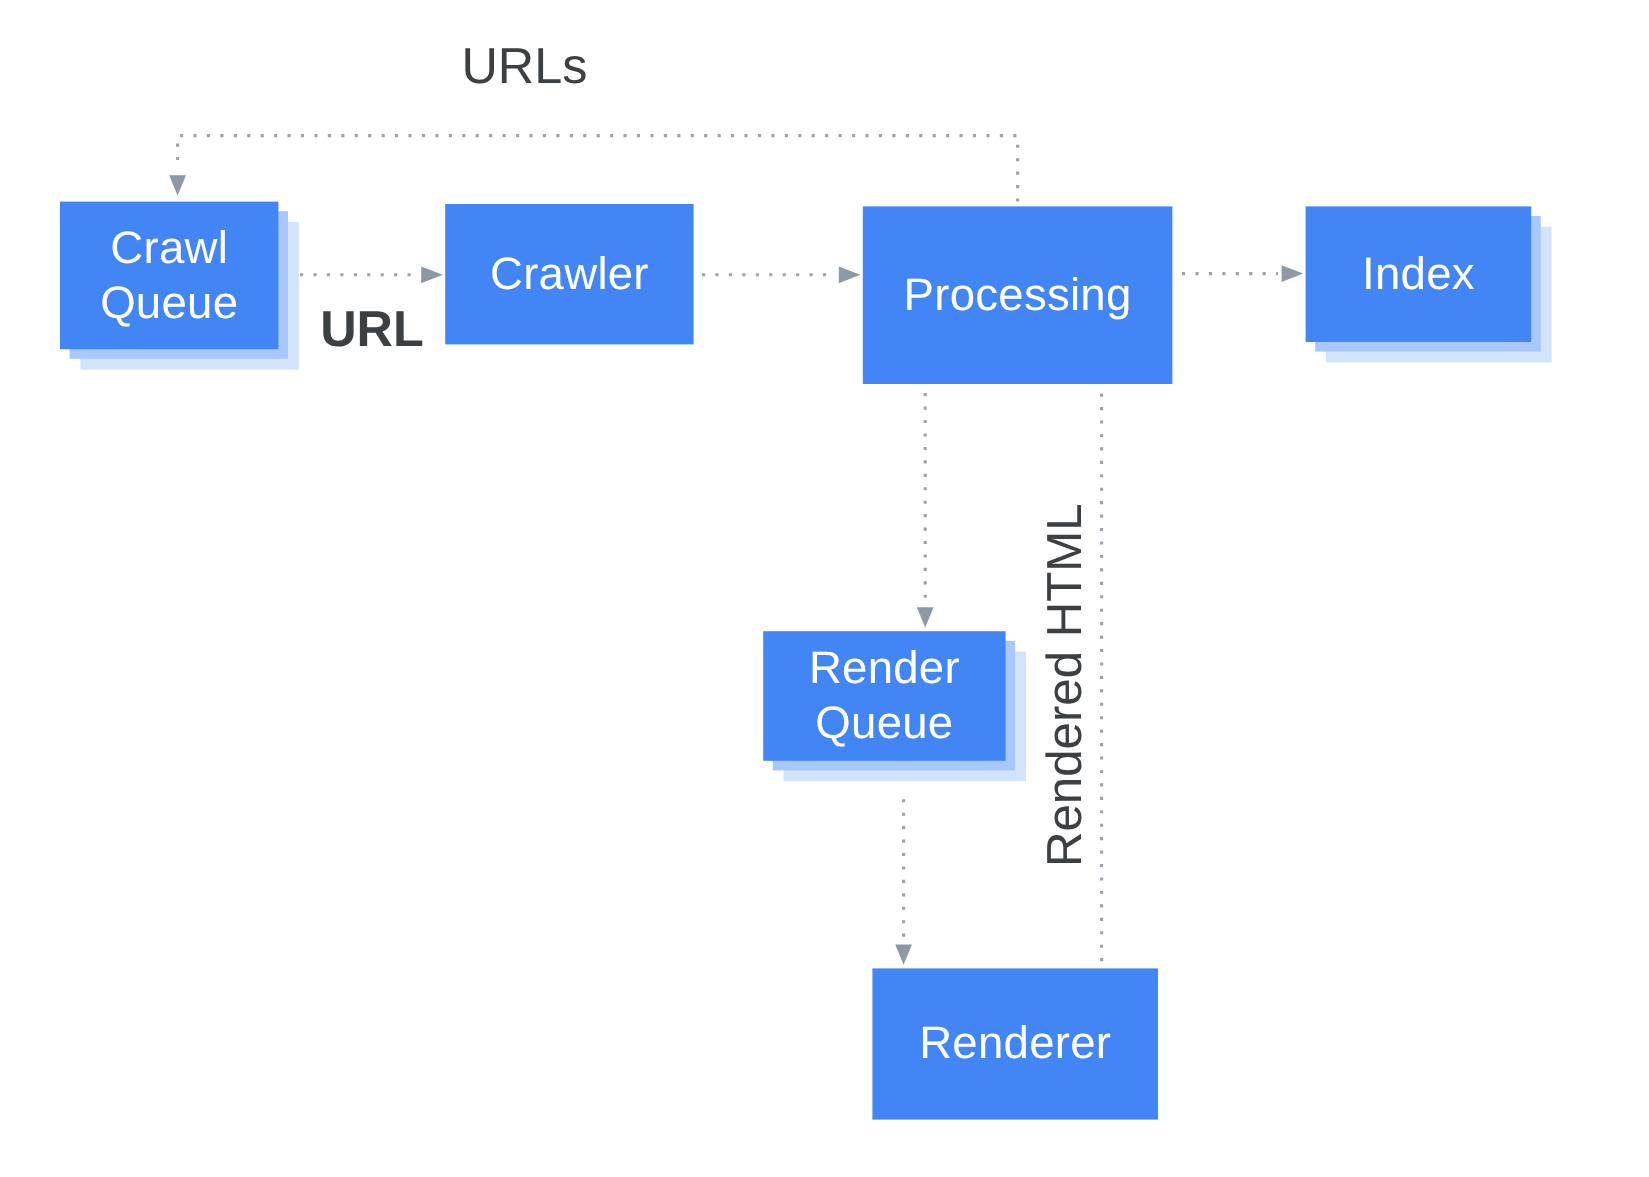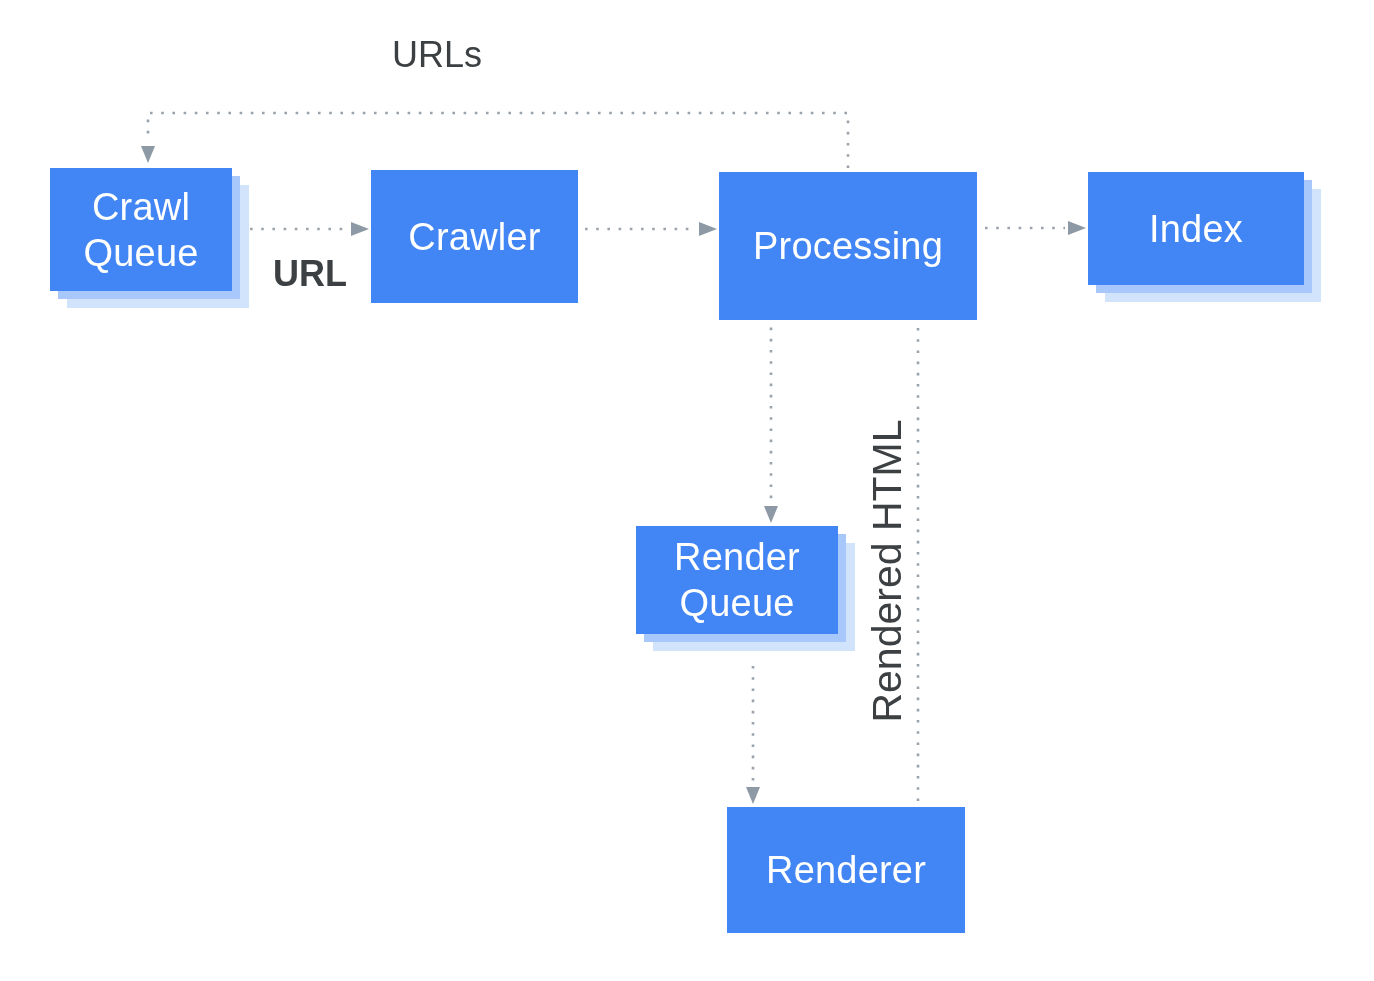--- a/index.html
+++ b/index.html
@@ -52,21 +52,21 @@
     line-height: 46px;
     letter-spacing: 0.2px;
   }
   .node.stacked {
     box-shadow: 8px 8px 0 var(--shadow1), 17px 17px 0 var(--shadow2);
   }
 
   .edge-label {
     position: absolute;
     color: var(--label-text);
-    font-size: 36px;
+    font-size: 42px;
     line-height: 50px;
     text-align: center;
     white-space: nowrap;
   }
   .edge-label.rotated {
     transform: rotate(-90deg);
     transform-origin: center center;
   }
 </style>
 </head>
@@ -95,29 +95,29 @@
     <polygon class="arrowhead" points="746,787 760,787 753,804"></polygon>
 
     <path class="connector" d="M918,801 L918,310"></path>
     <polygon class="arrowhead" points="911,306 925,306 918,289"></polygon>
   </svg>
 
   <div class="node stacked" style="left:50px; top:168px; width:182px; height:123px;">
     <span>Crawl Queue</span>
   </div>
 
-  <div class="node" style="left:371px; top:170px; width:207px; height:133px;">
+  <div class="node" style="left:371px; top:170px; width:207px; height:117px;">
     <span>Crawler</span>
   </div>
 
   <div class="node" style="left:719px; top:172px; width:258px; height:148px;">
     <span>Processing</span>
   </div>
 
-  <div class="node stacked" style="left:1088px; top:172px; width:216px; height:113px;">
+  <div class="node stacked" style="left:1088px; top:172px; width:188px; height:113px;">
     <span>Index</span>
   </div>
 
   <div class="node stacked" style="left:636px; top:526px; width:202px; height:108px;">
     <span>Render Queue</span>
   </div>
 
   <div class="node" style="left:727px; top:807px; width:238px; height:126px;">
     <span>Renderer</span>
   </div>

